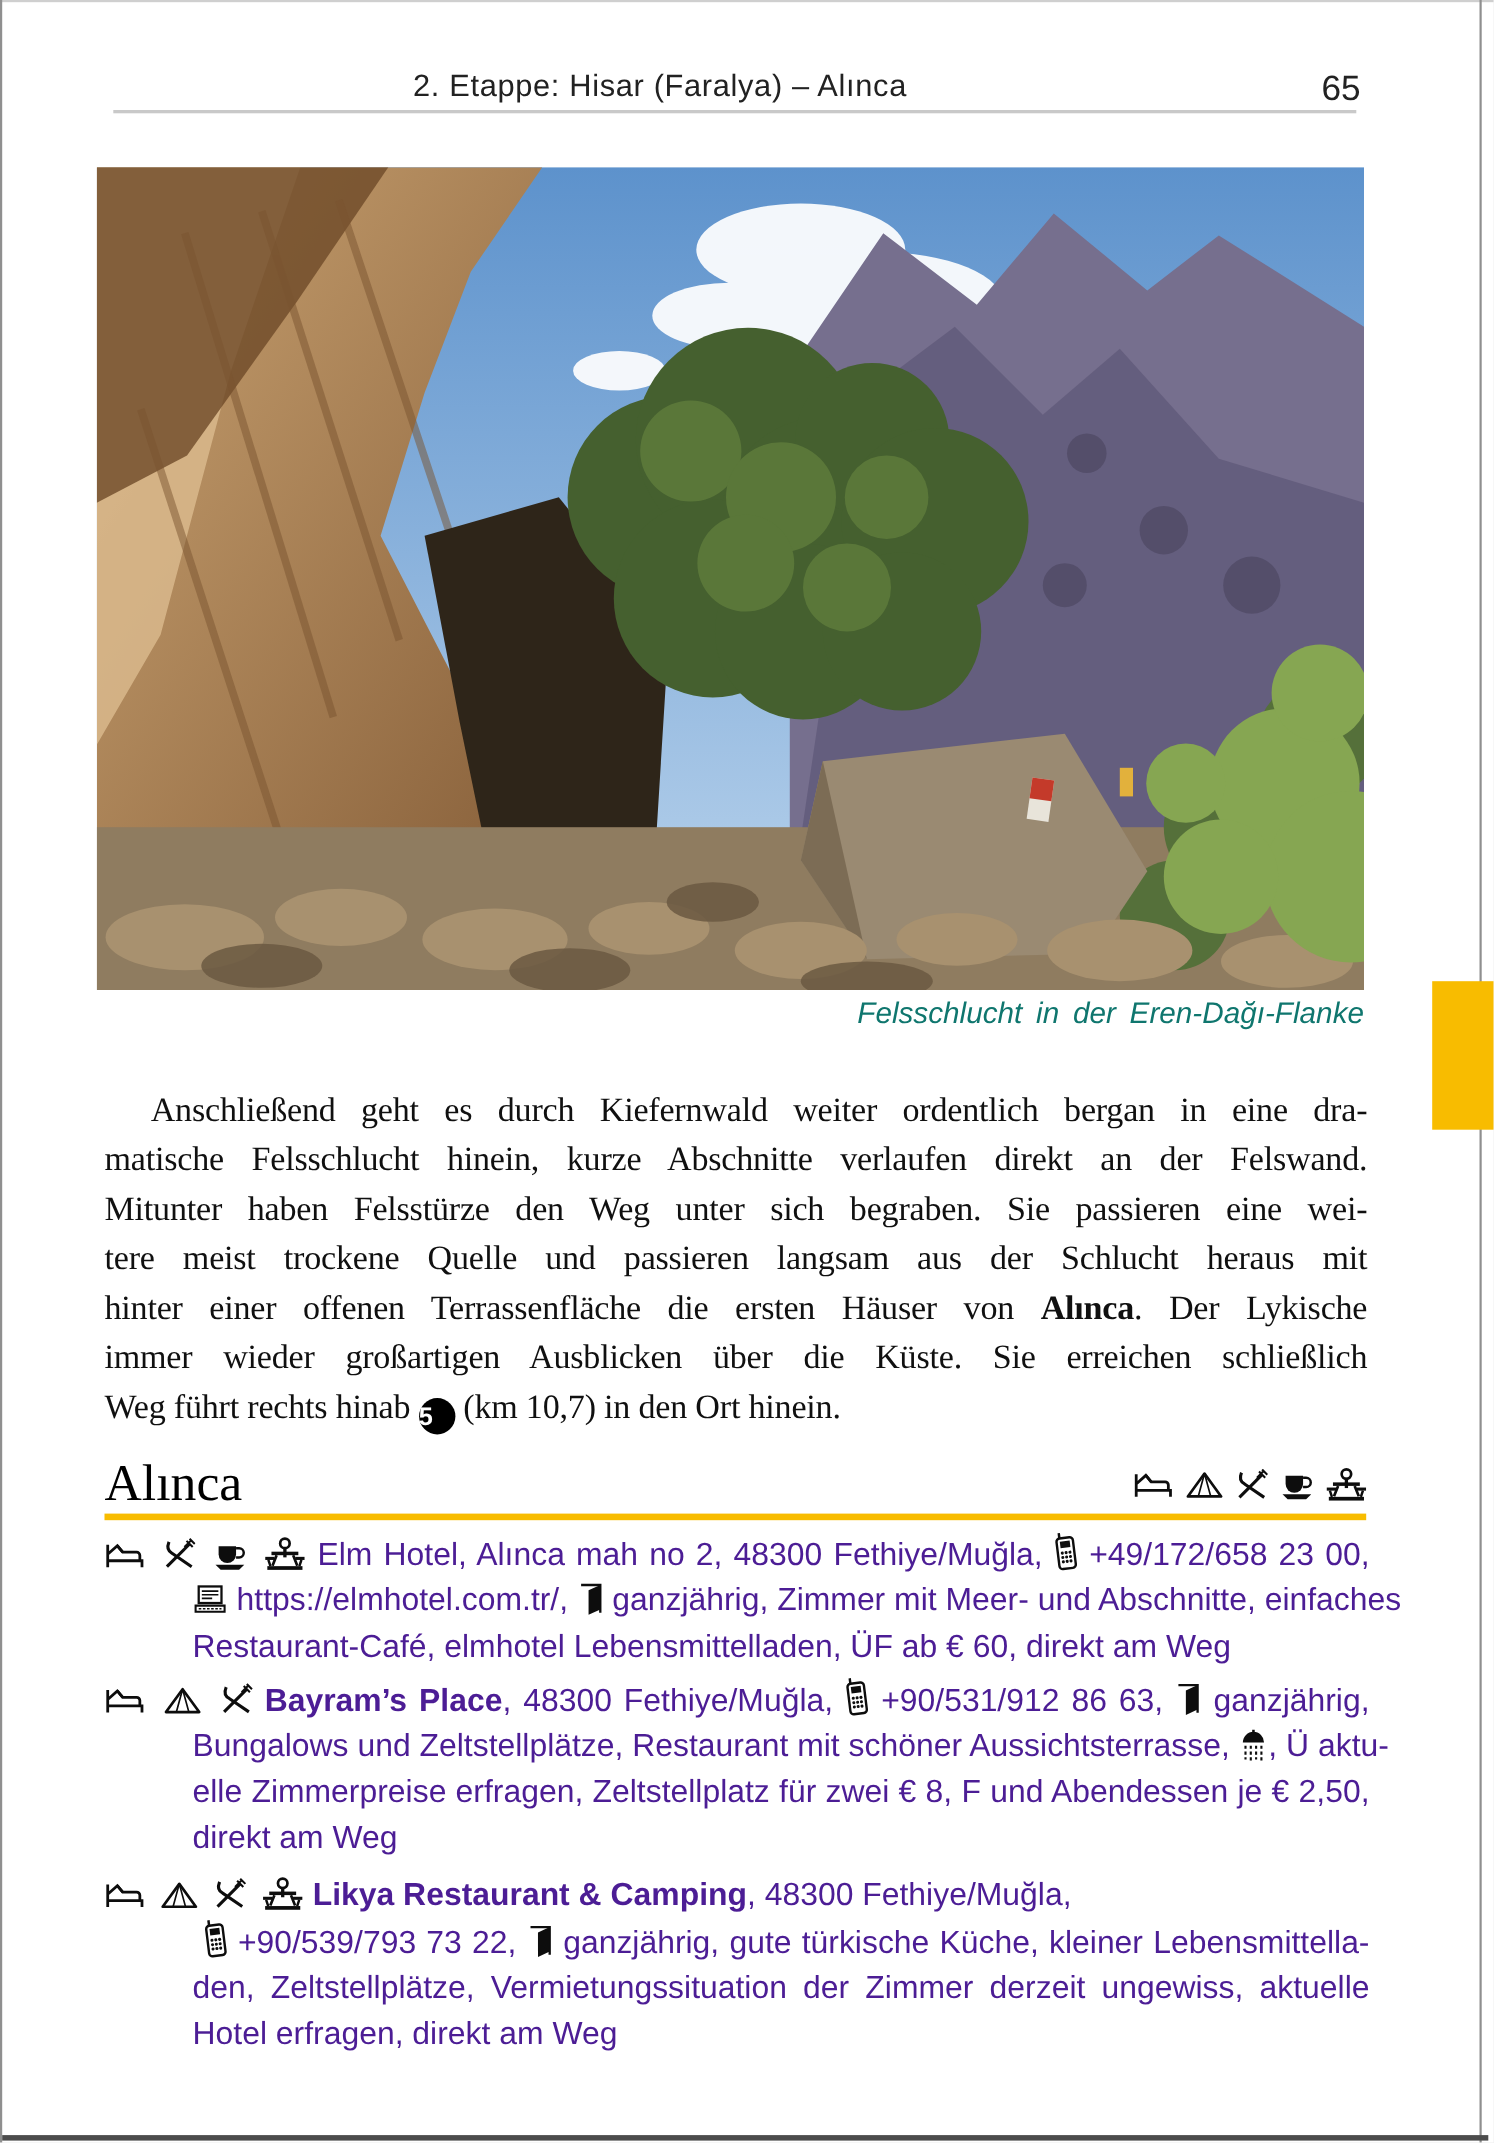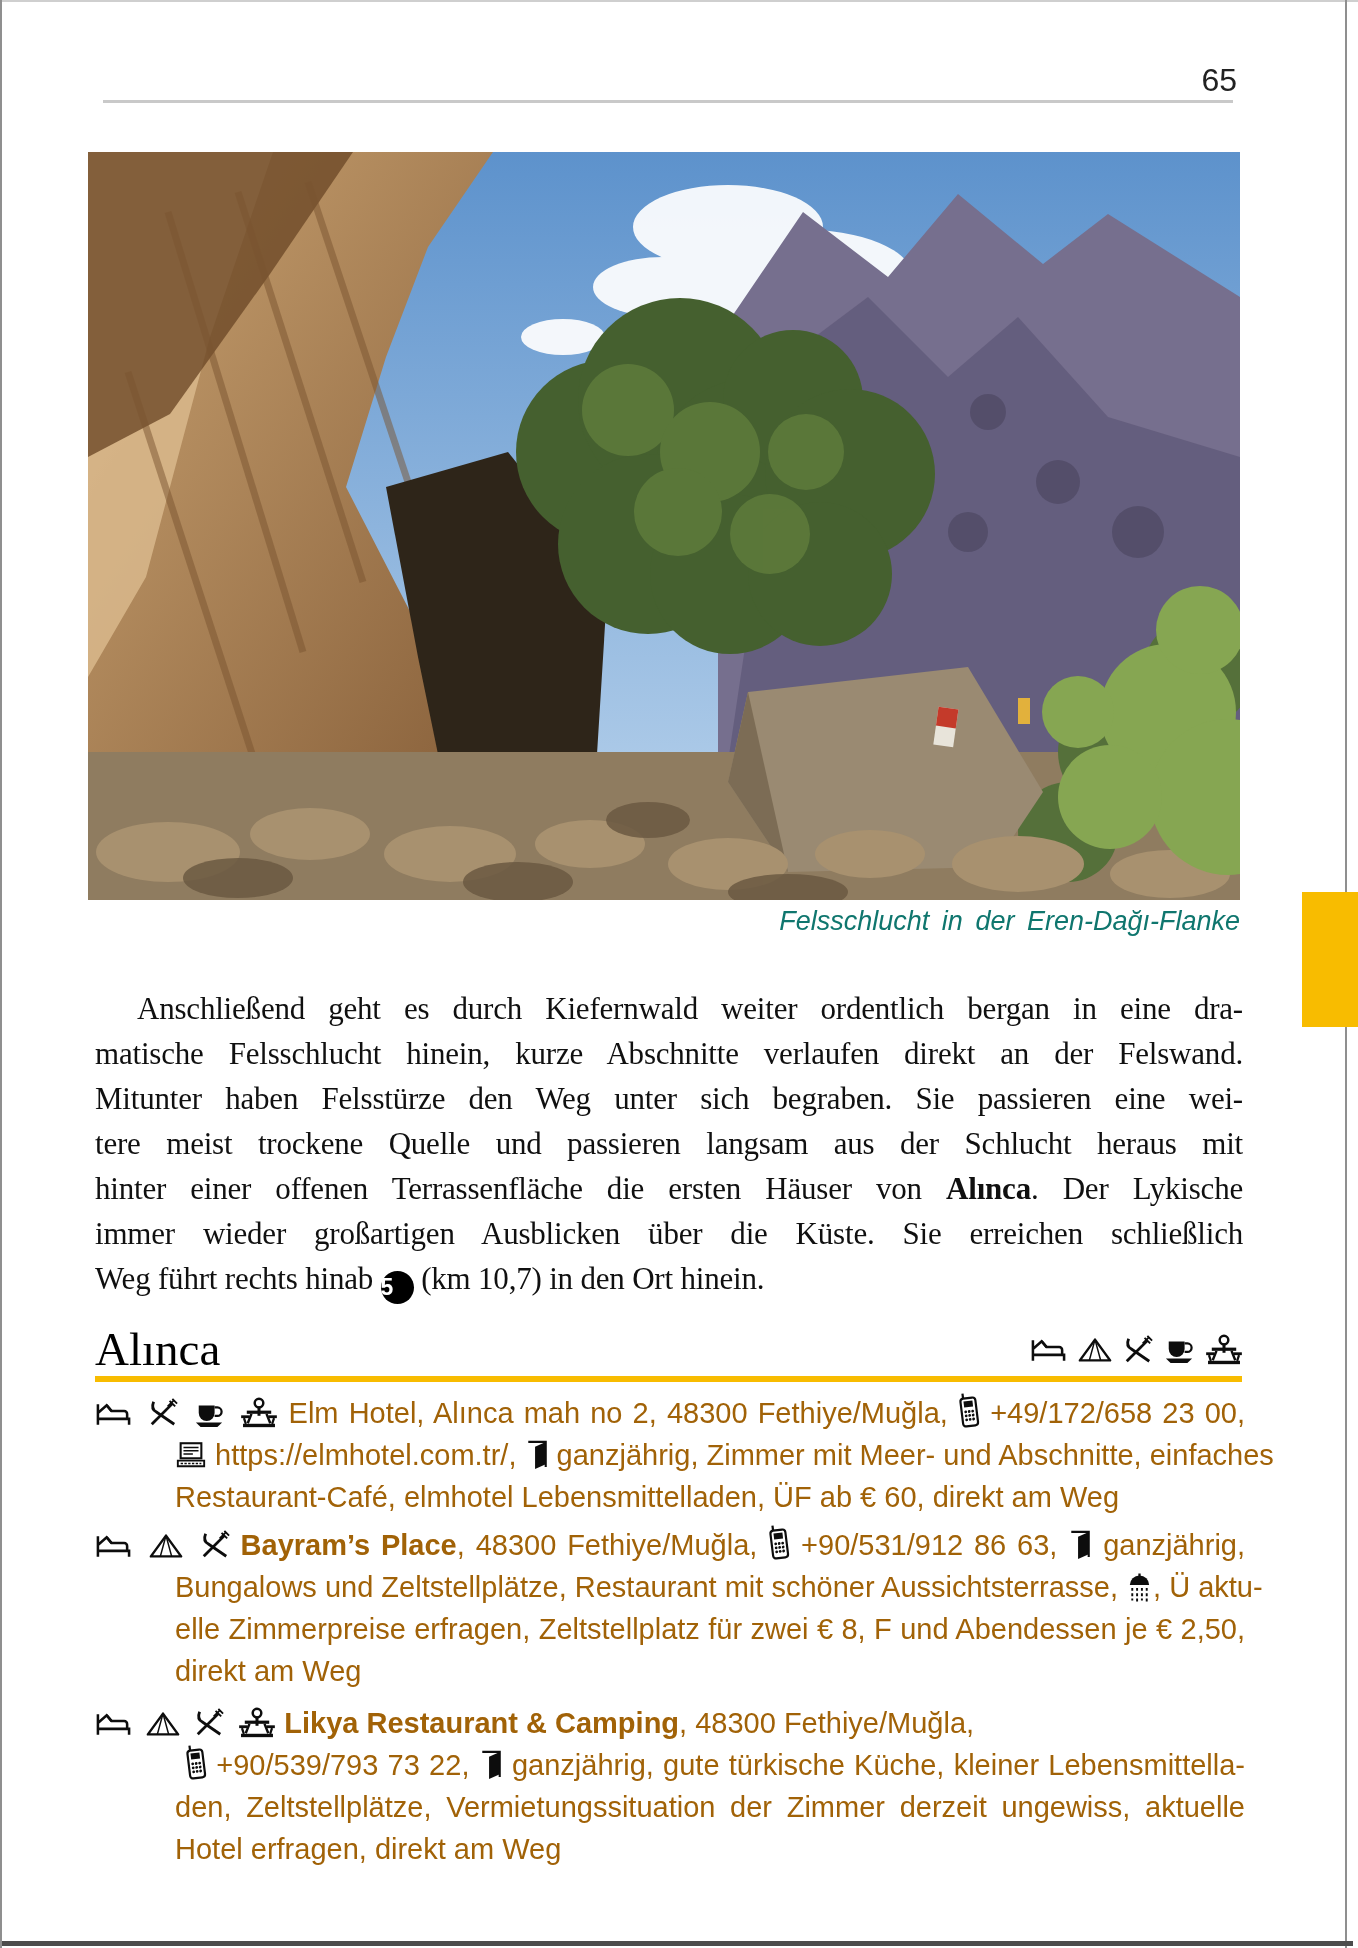--- a/index.html
+++ b/index.html
@@ -41,21 +41,21 @@
 
   
   #sec-title{position:absolute;left:95px;top:1322px;font-family:"Liberation Serif",serif;
     font-size:47px;color:#000;}
   #sec-icons{position:absolute;left:1015px;top:1334px;width:228px;display:flex;
     justify-content:flex-end;gap:11px;align-items:center;}
   #sec-rule{position:absolute;left:95px;top:1376px;width:1147px;height:6px;background:#F8BC00;}
   #page-tab{position:absolute;left:1302px;top:892px;width:56px;height:135px;background:#F8BC00;}
 
   
-  #listings{position:absolute;left:95px;top:1392px;width:1150px;font-size:29px;line-height:42px;color:#a16207;}
+  #listings{position:absolute;left:95px;top:1392px;width:1150px;font-size:29px;line-height:42px;color:#4c1d95;}
   .entry{margin:0;}
   .entry+.entry{margin-top:6px;}
   #listing-3{margin-top:10px;}
   .lline{height:42px;white-space:nowrap;}
   .jl{text-align:justify;text-align-last:justify;}
   .cont{padding-left:80px;}
   .cont2{padding-left:90px;}
   .lline b{font-weight:bold;}
 
   
@@ -142,20 +142,21 @@
 </svg>
 
 <div id="page">
 
   <div id="edge-top" class="edge"></div>
   <div id="edge-left" class="edge"></div>
   <div id="edge-right" class="edge"></div>
   <div id="edge-bottom" class="edge"></div>
   <div id="page-tab"></div>
 
+  <div id="header-title">2. Etappe: Hisar (Faralya) – Alınca</div>
   <div id="page-number">65</div>
   <div id="header-rule"></div>
 
   <div id="photo">
     <svg viewBox="0 0 1152 748" preserveAspectRatio="none">
       <defs>
         <linearGradient id="sky" x1="0" y1="0" x2="0" y2="1">
           <stop offset="0" stop-color="#5d92cc"></stop>
             <stop offset="1" stop-color="#bdd6ee"></stop>
         </linearGradient>

